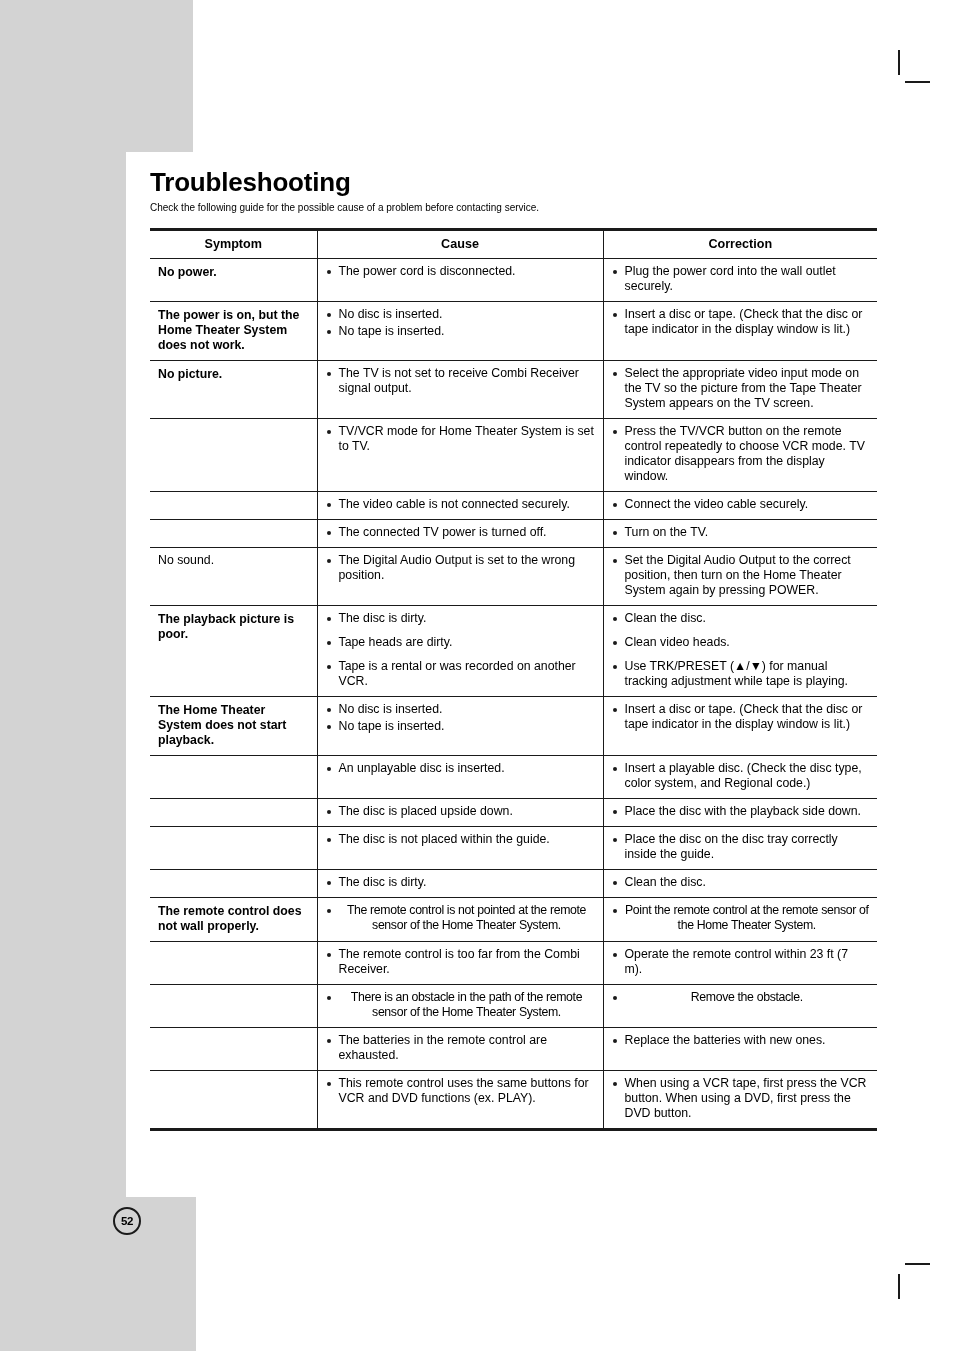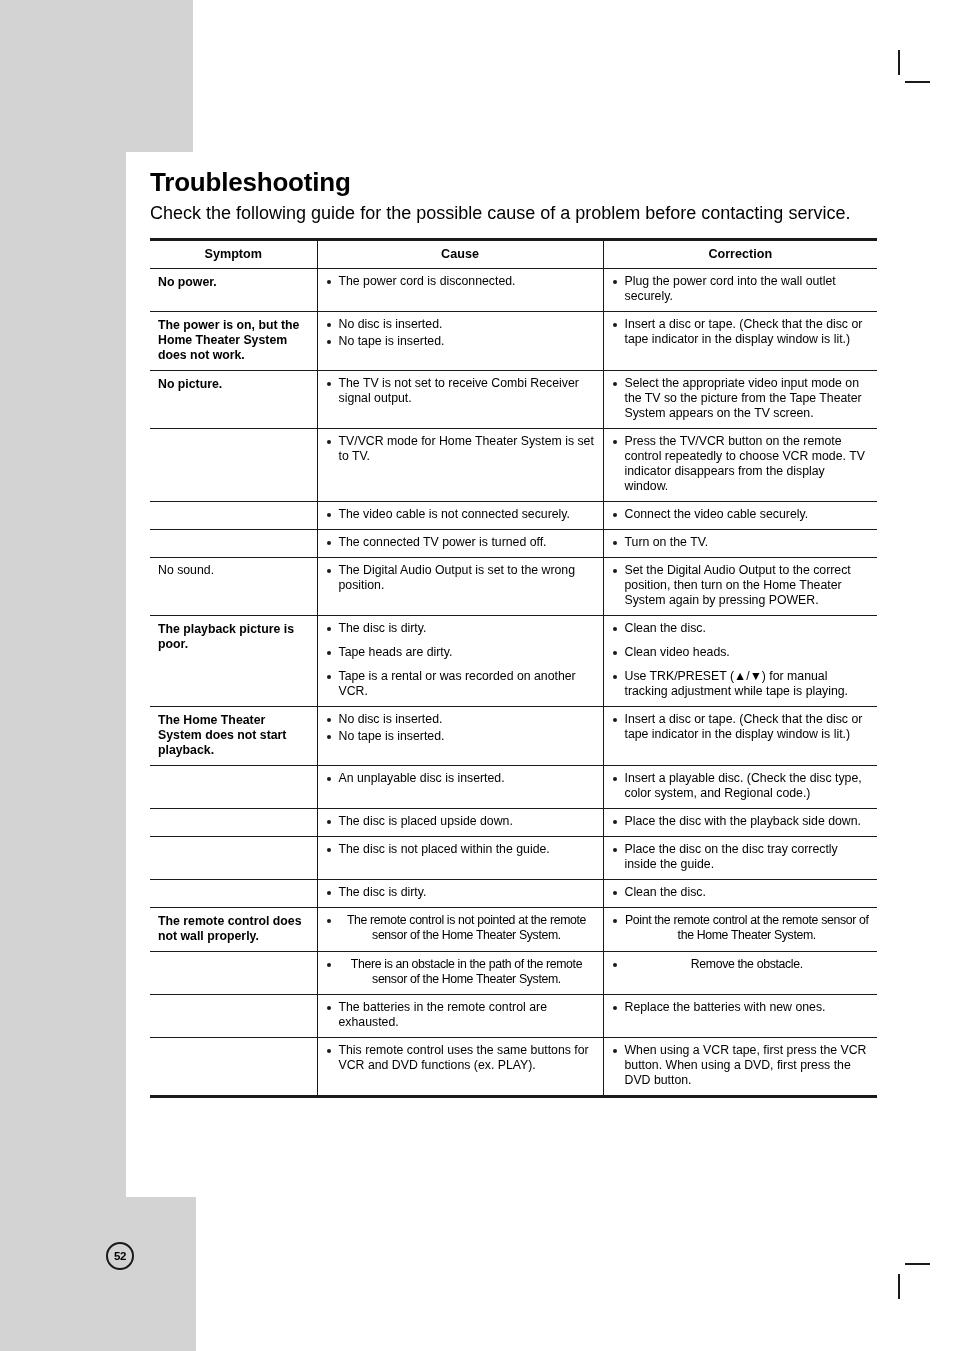--- a/index.html
+++ b/index.html
@@ -39,50 +39,49 @@
   
   .crop-mark { position: absolute; background: #1a1a1a; }
   .cm-tr-v { left: 898px; top: 50px;  width: 2px;  height: 25px; }
   .cm-tr-h { left: 905px; top: 81px;  width: 25px; height: 2px; }
   .cm-br-v { left: 898px; top: 1274px; width: 2px;  height: 25px; }
   .cm-br-h { left: 905px; top: 1263px; width: 25px; height: 2px; }
 
   
   .page-badge {
     position: absolute;
-    left: 106px; top: 1207px;
+    left: 113px; top: 1207px;
     width: 24px; height: 24px;
     border: 2px solid #1a1a1a;
     border-radius: 50%;
     display: flex;
     align-items: center;
     justify-content: center;
     font-size: 11.5px;
     font-weight: 700;
     letter-spacing: -0.3px;
     background: transparent;
-    margin-top: 35px;
   }
 
   
   .content {
     position: absolute;
     left: 150px;
     top: 168px;
     width: 727px;
   }
   .page-title {
     font-size: 26px;
     font-weight: 700;
     letter-spacing: -0.2px;
     margin: 0 0 5px 0;
     line-height: 1.1;
   }
   .page-intro {
-    font-size: 18px;
+    font-size: 10px;
     line-height: 1.25;
     margin: 0 0 14px 0;
   }
 
   
   table.tbl {
     border-collapse: collapse;
     width: 727px;
     table-layout: fixed;
     font-size: 12.3px;
@@ -388,20 +387,35 @@
               <li class="cond">Point the remote control at the remote sensor of the Home Theater System.</li>
             </ul>
           </td>
         </tr>
         <tr>
           <td class="sym nb">
             <span class="sym-text"></span>
           </td>
           <td>
             <ul class="bl">
+              <li>The remote control is too far from the Combi Receiver.</li>
+            </ul>
+          </td>
+          <td>
+            <ul class="bl">
+              <li>Operate the remote control within 23 ft (7 m).</li>
+            </ul>
+          </td>
+        </tr>
+        <tr>
+          <td class="sym nb">
+            <span class="sym-text"></span>
+          </td>
+          <td>
+            <ul class="bl">
               <li class="cond">There is an obstacle in the path of the remote sensor of the Home Theater System.</li>
             </ul>
           </td>
           <td>
             <ul class="bl">
               <li class="cond">Remove the obstacle.</li>
             </ul>
           </td>
         </tr>
         <tr>

